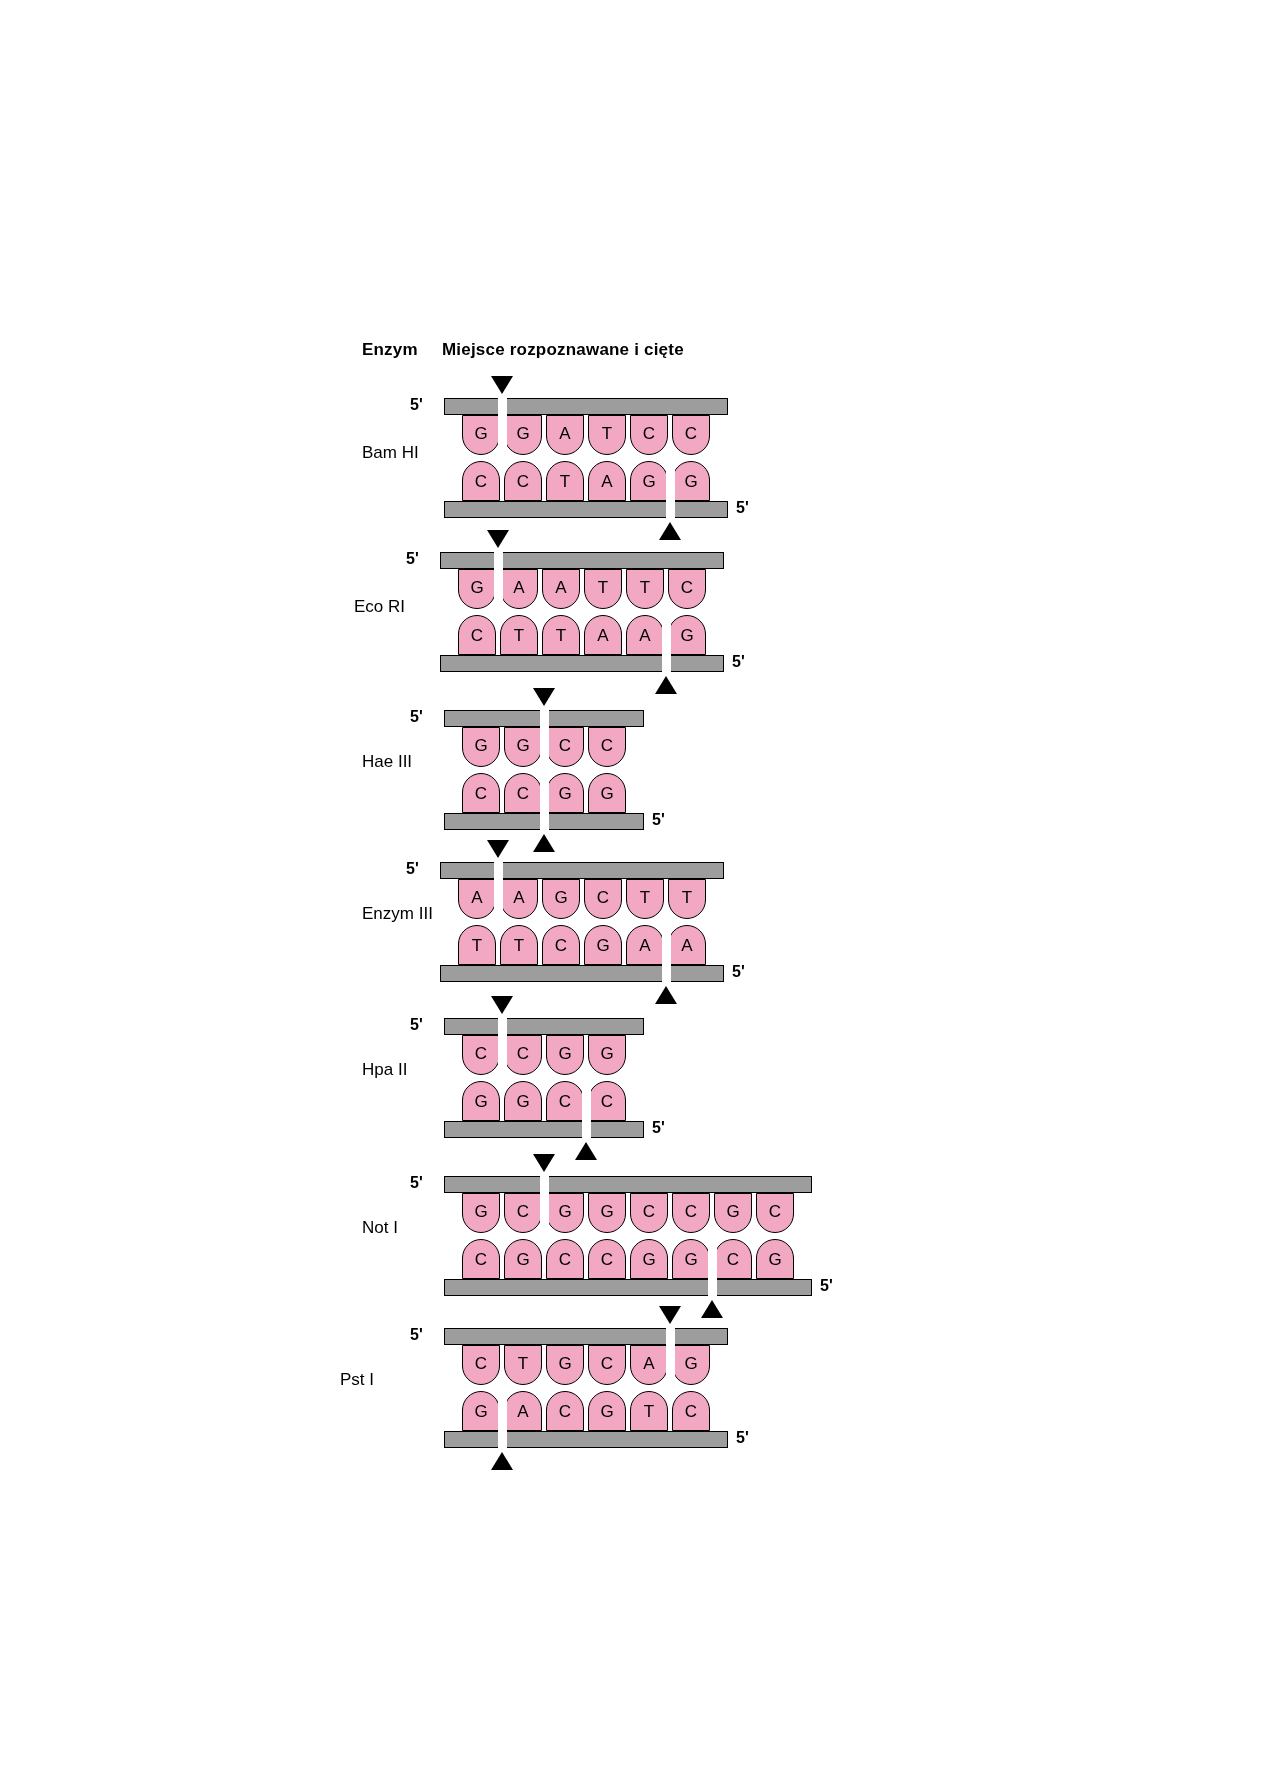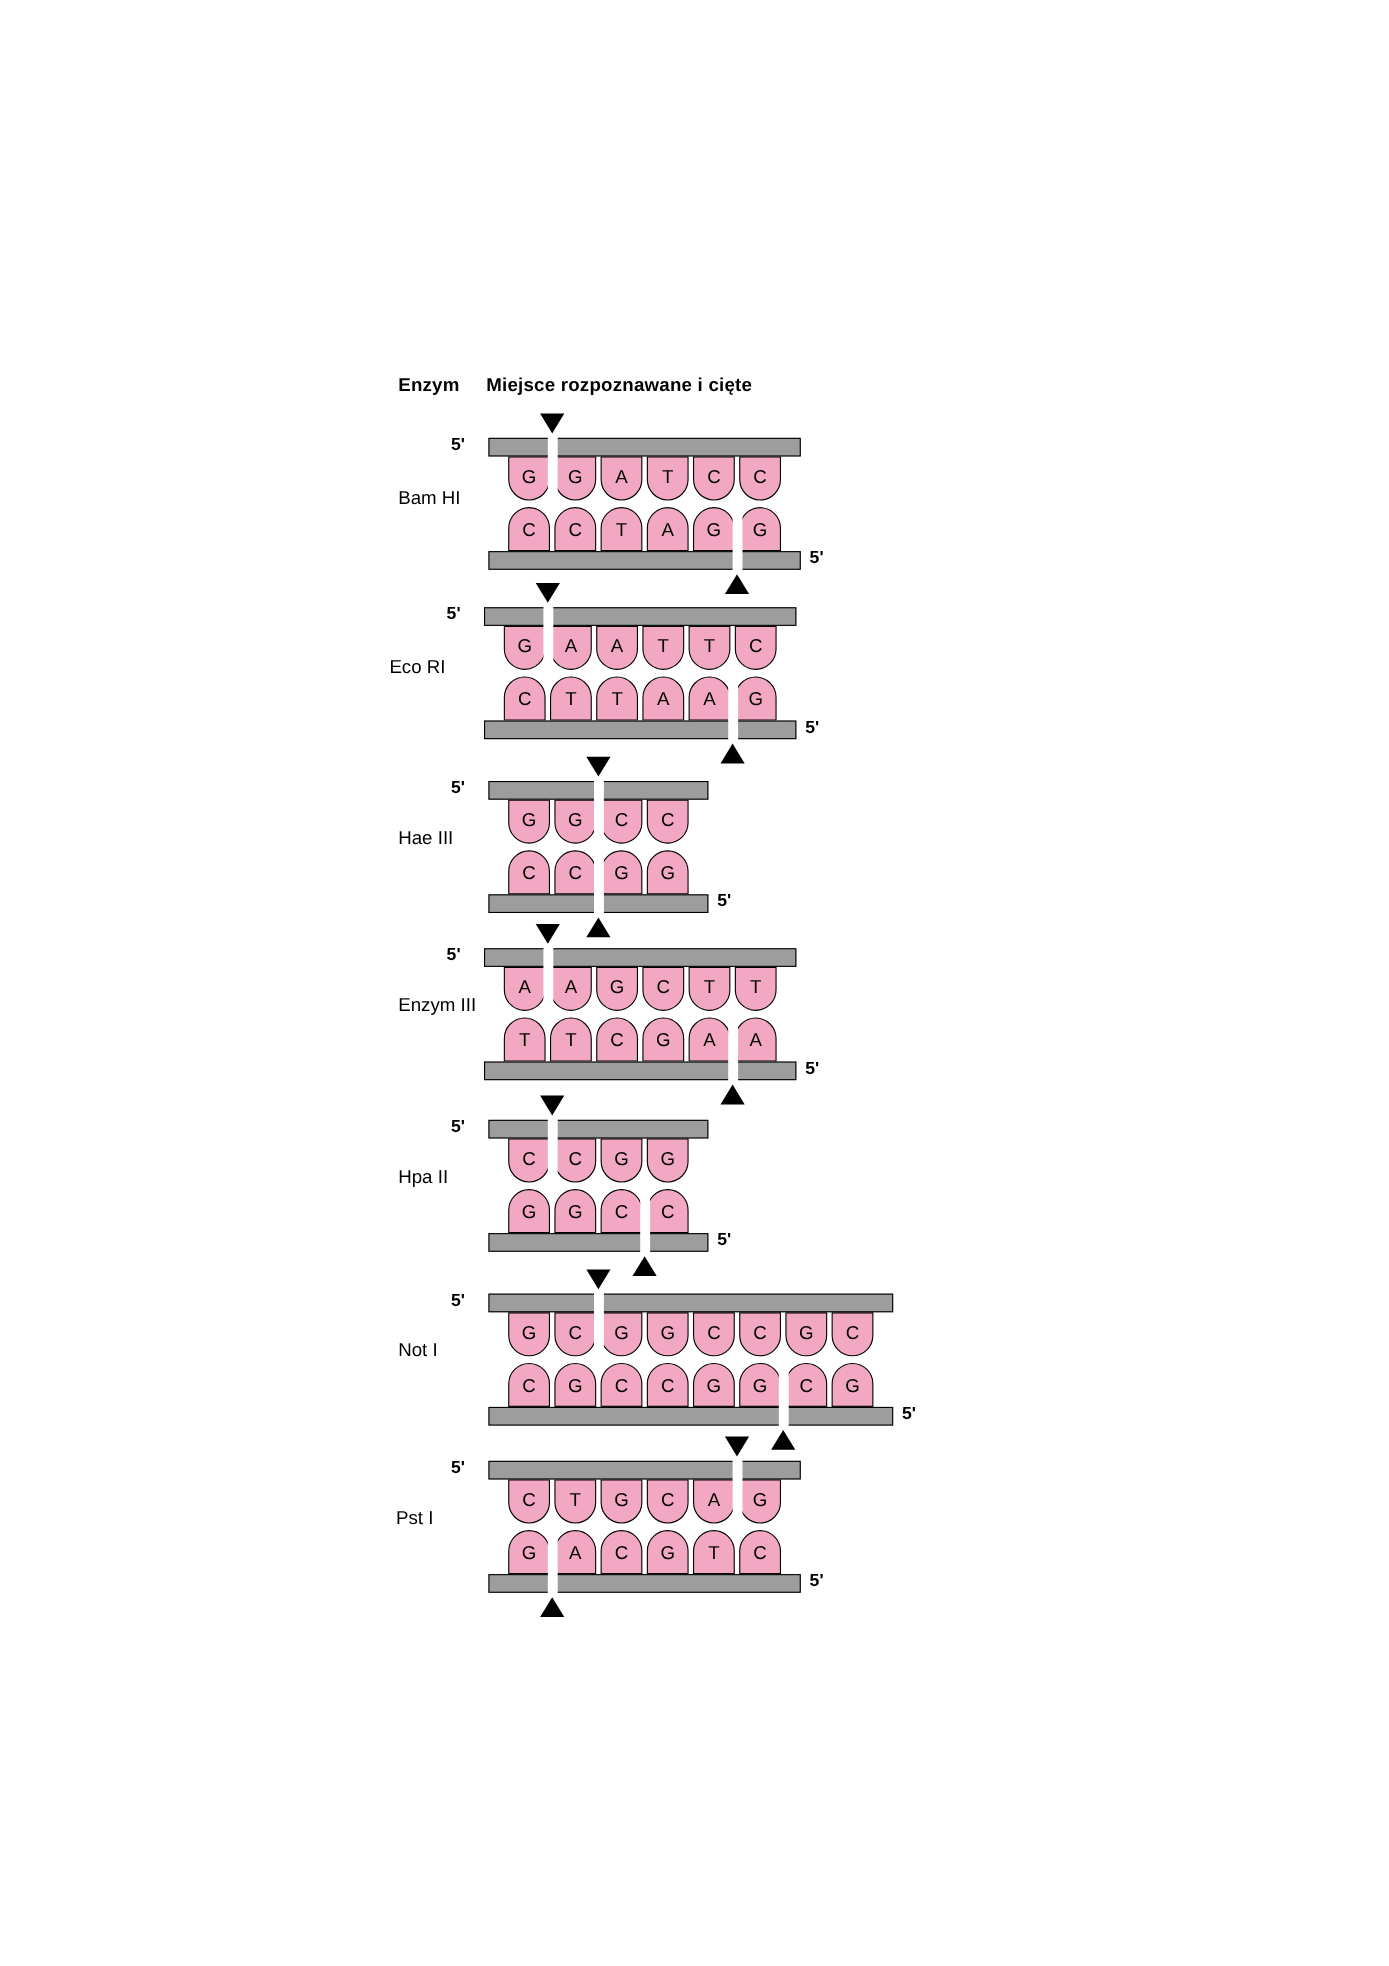--- a/index.html
+++ b/index.html
@@ -277,21 +277,21 @@
         </div>
         <div class="backbone" style="left: 444px; top: 1279px; width: 368px;"></div>
         <div class="label5" style="left: 410px; top: 1174px;">5'</div>
         <div class="label5" style="left: 820px; top: 1277px;">5'</div>
         <div class="cutgap" style="left: 539.5px; top: 1175px; height: 65px;"></div>
         <div class="cutgap" style="left: 707.5px; top: 1235px; height: 62px;"></div>
         <div class="arrow down" style="left: 533px; top: 1154px;"></div>
         <div class="arrow up" style="left: 701px; top: 1300px;"></div>
       </div>
       <div class="block">
-        <div class="enz-label" style="left: 360px; top: 1370px;"><span class="ital">Pst</span><span> I</span></div>
+        <div class="enz-label" style="left: 340px; top: 1370px;"><span class="ital">Pst</span><span> I</span></div>
         <div class="backbone" style="left: 444px; top: 1328px; width: 284px;"></div>
         <div class="bases top" style="left: 462px; top: 1345px;">
           <div class="base top">C</div>
           <div class="base top">T</div>
           <div class="base top">G</div>
           <div class="base top">C</div>
           <div class="base top">A</div>
           <div class="base top">G</div>
         </div>
         <div class="bases bot" style="left: 462px; top: 1391px;">

